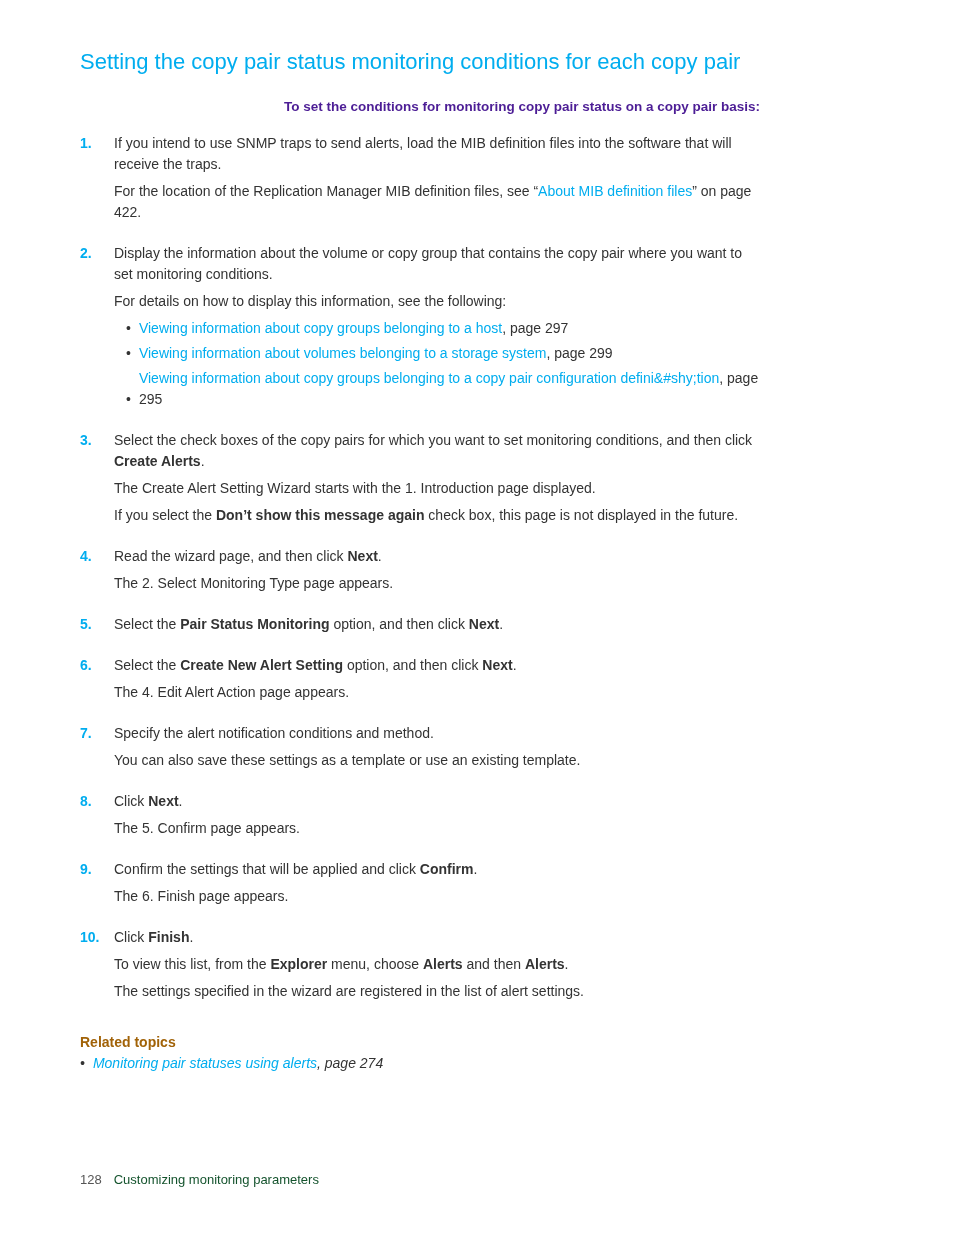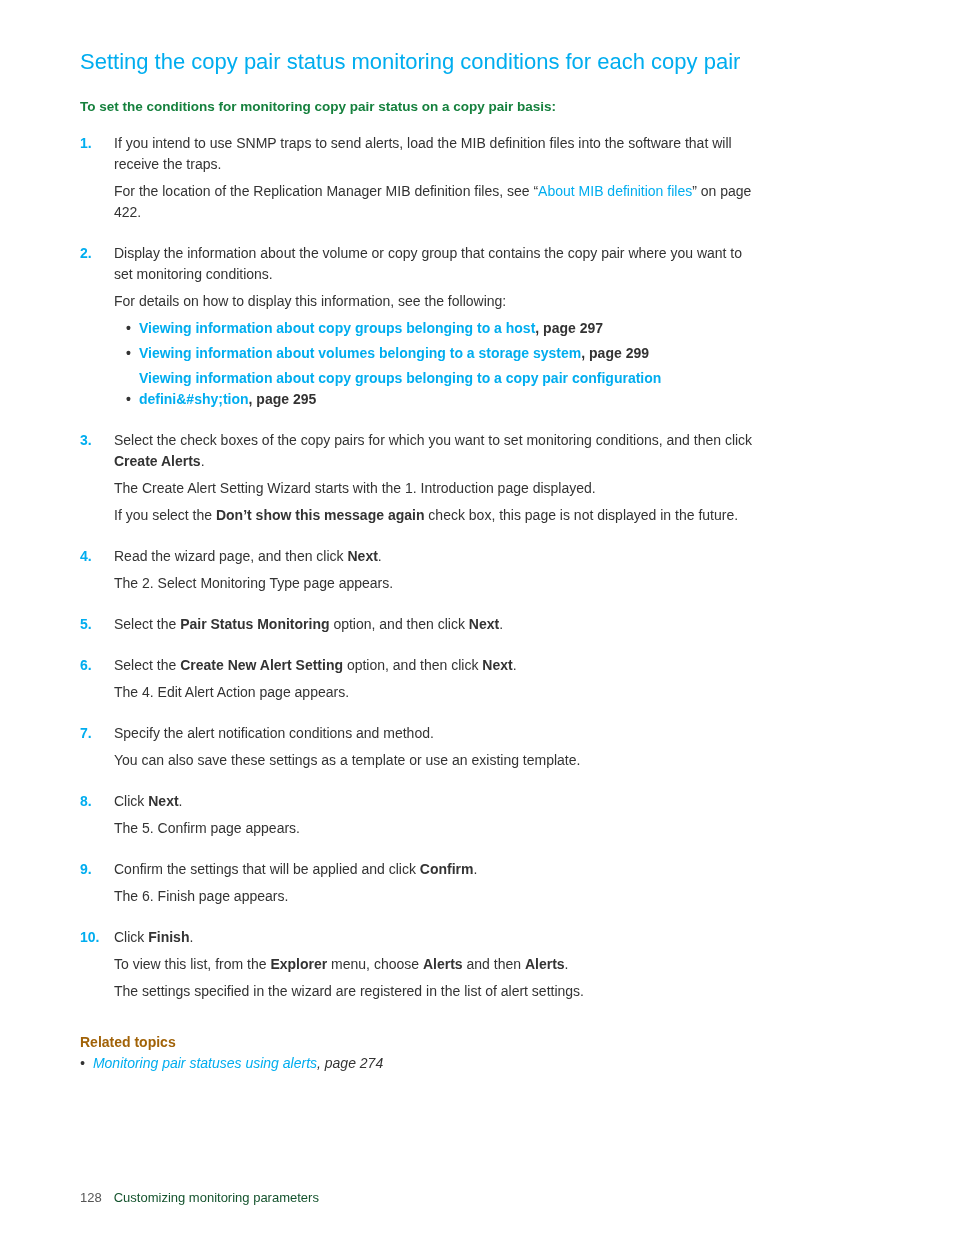--- a/index.html
+++ b/index.html
@@ -17,24 +17,25 @@
       position: relative;
     }
     h1.section-title {
       color: #00ADEF;
       font-size: 22px;
       font-weight: normal;
       margin-bottom: 20px;
       line-height: 1.3;
     }
     .subtitle {
-      color: #15803d;
+      color: #4c1d95;
       font-weight: bold;
       font-size: 13.5px;
       margin-bottom: 16px;
+      text-align: right;
     }
     ol.main-list {
       list-style: none;
       padding: 0;
       margin: 0;
     }
     ol.main-list > li {
       display: flex;
       margin-bottom: 14px;
       align-items: flex-start;
@@ -59,21 +60,20 @@
     }
     ul.bullet-list {
       list-style: none;
       padding: 0;
       margin: 6px 0 6px 12px;
     }
     ul.bullet-list li {
       display: flex;
       align-items: flex-end;
       margin-bottom: 4px;
-      font-weight: bold;
     }
     ul.bullet-list li::before {
       content: "•";
       color: #333;
       margin-right: 8px;
       flex-shrink: 0;
     }
     a {
       color: #00ADEF;
       text-decoration: none;
@@ -101,21 +101,21 @@
       margin-bottom: 4px;
     }
     .related-topics ul li::before {
       content: "•";
       color: #333;
       margin-right: 8px;
       flex-shrink: 0;
     }
     .page-footer {
       position: absolute;
-      bottom: 28px;
+      bottom: 46px;
       left: 80px;
       right: 80px;
       font-size: 13px;
       color: #666;
       display: flex;
       align-items: center;
       gap: 12px;
     }
     .footer-page-num {
       font-size: 13px;

